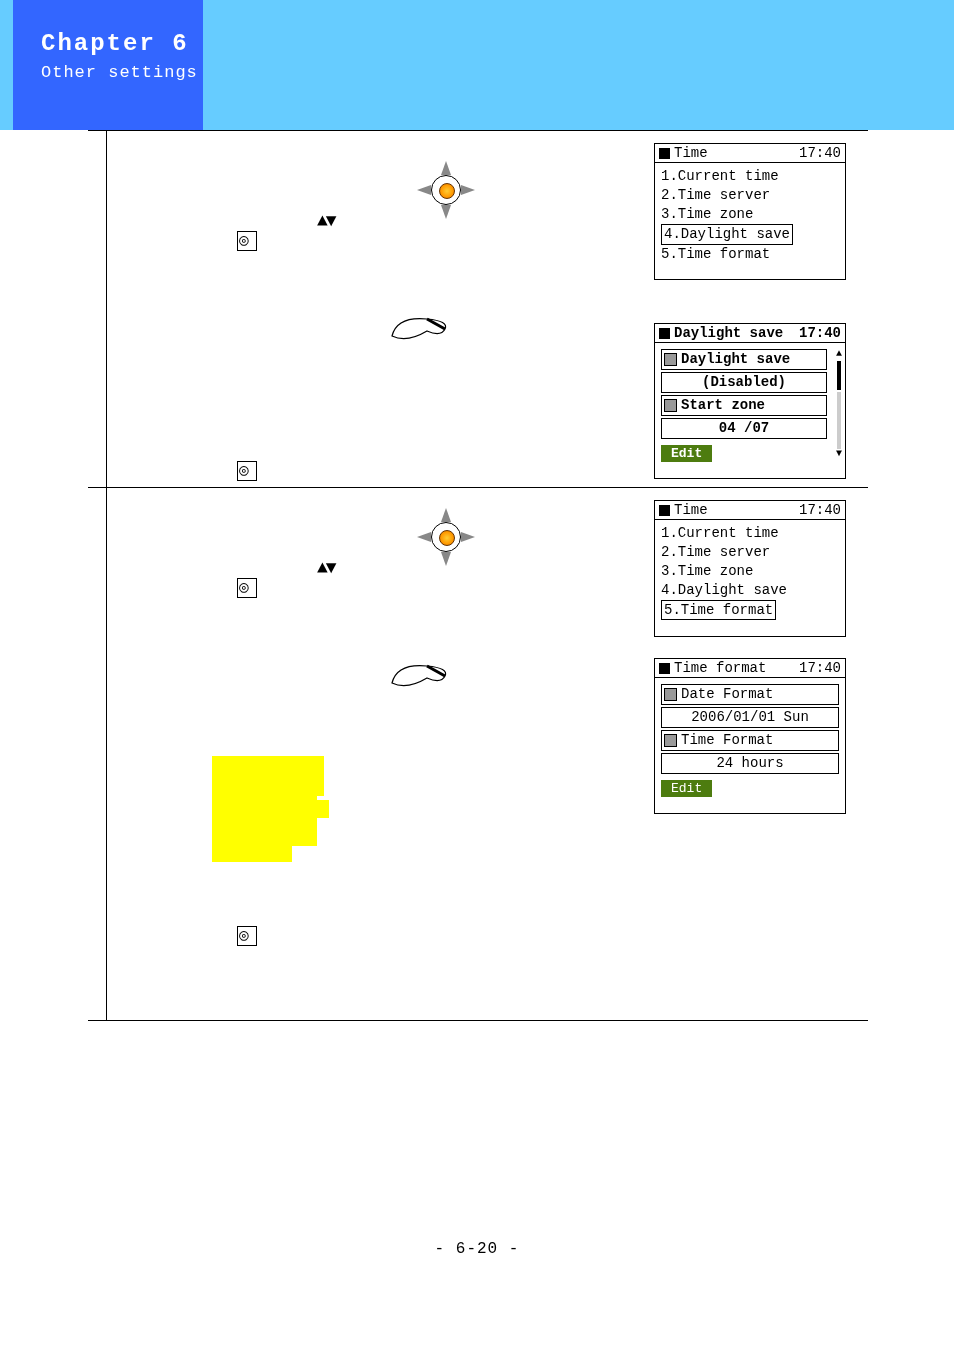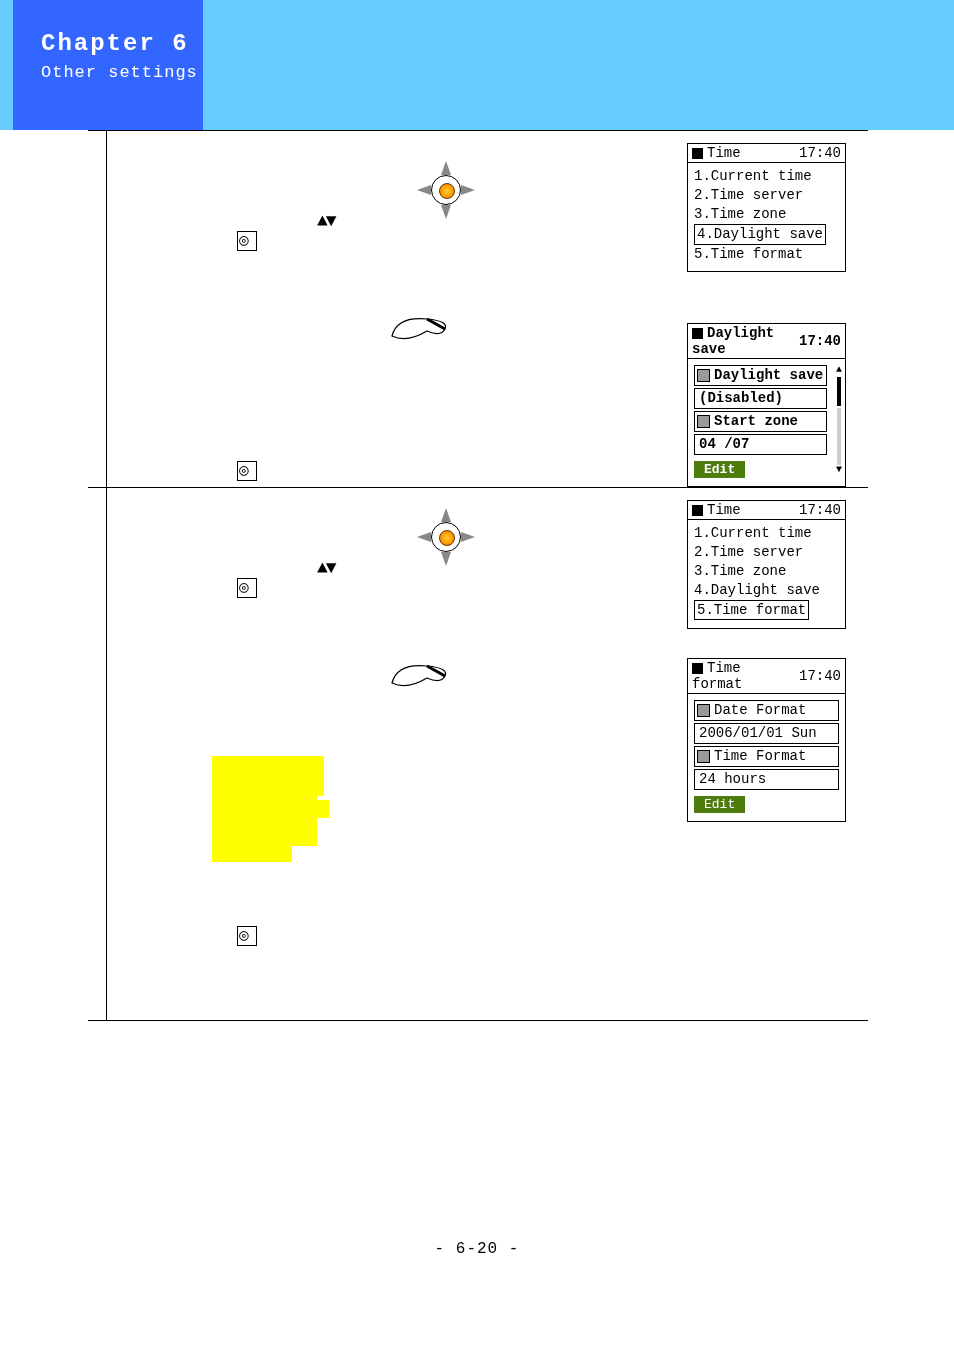--- a/index.html
+++ b/index.html
@@ -80,21 +80,21 @@
     font-size: 18px;
     letter-spacing: -2px;
   }
   .ctrl-row {
     position: absolute;
   }
   
   .panel {
     position: absolute;
     right: 22px;
-    width: 159px;
+    width: 192px;
     border: 1px solid #000;
     background: #fff;
     font-size: 14px;
     box-sizing: border-box;
   }
   .panel-header {
     border-bottom: 1px solid #000;
     display: flex;
     justify-content: space-between;
     padding: 1px 4px;
@@ -102,21 +102,21 @@
   }
   .panel-header .sq {
     display: inline-block;
     width: 11px;
     height: 11px;
     background: #000;
     margin-right: 4px;
     vertical-align: middle;
   }
   .panel-body {
-    padding: 4px 6px 8px 6px;
+    padding: 4px 6px 16px 6px;
     line-height: 1.35;
     position: relative;
   }
   .menu-item.boxed {
     border: 1px solid #000;
     padding: 0 2px;
     display: inline-block;
   }
   .field-row {
     border: 1px solid #000;
@@ -130,21 +130,21 @@
     height: 11px;
     border: 1px solid #000;
     background: #999;
     vertical-align: middle;
     margin-right: 4px;
   }
   .val-row {
     border: 1px solid #000;
     margin: 2px 0;
     padding: 0 4px;
-    text-align: left;
+    text-align: center;
   }
   .edit-btn {
     display: inline-block;
     background: #4d7c0f;
     color: #fff;
     padding: 0 10px;
     margin-top: 4px;
     font-size: 13px;
   }
   .scroll-ind {

